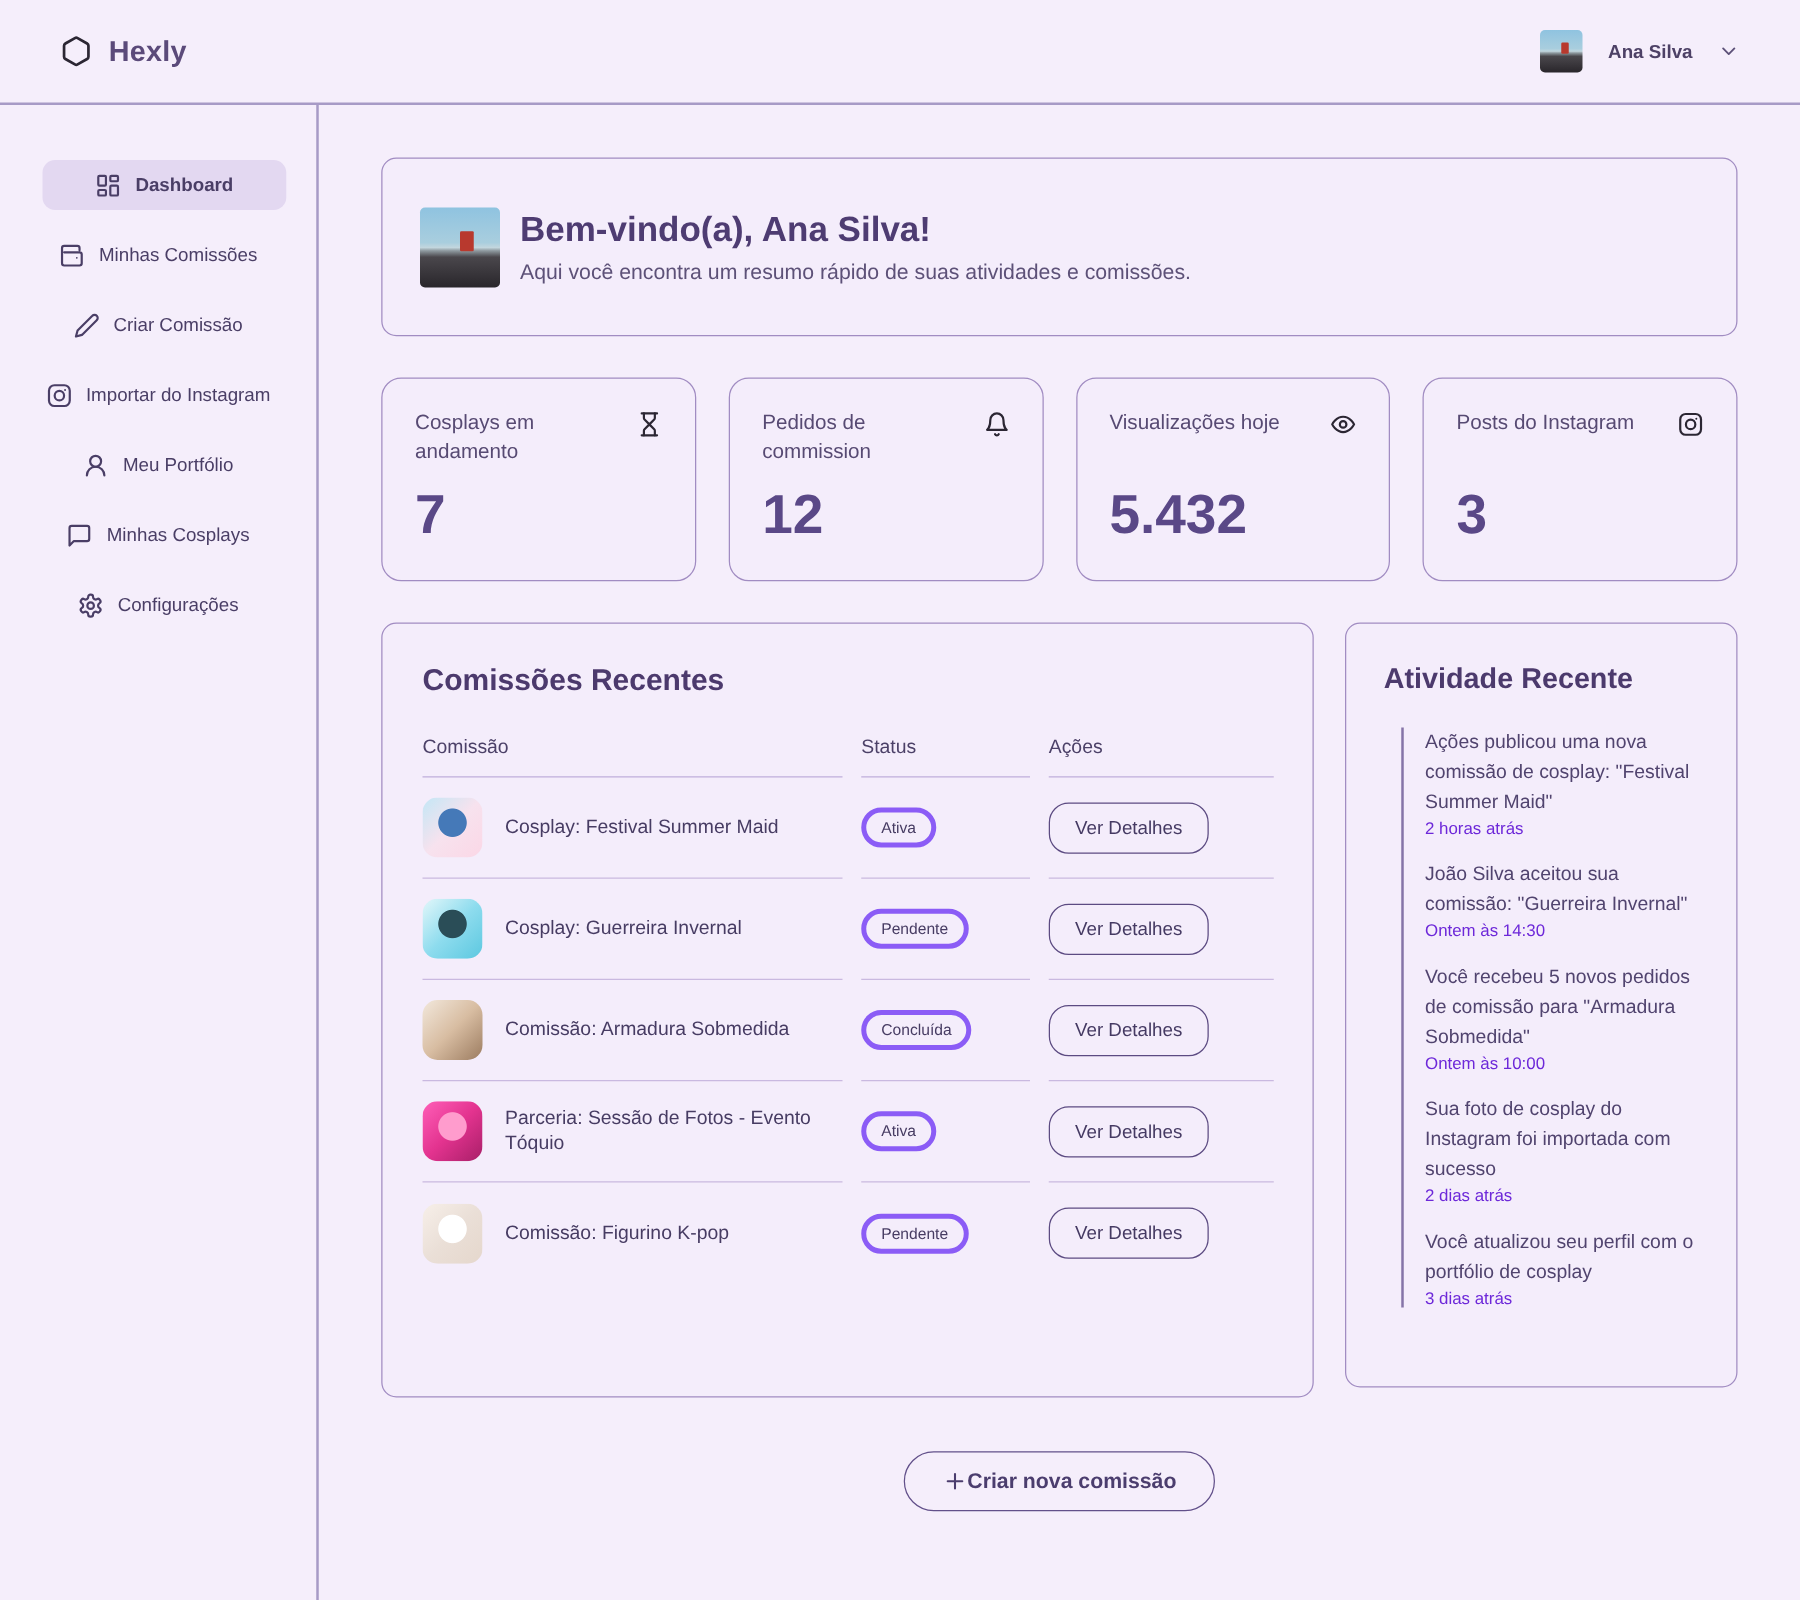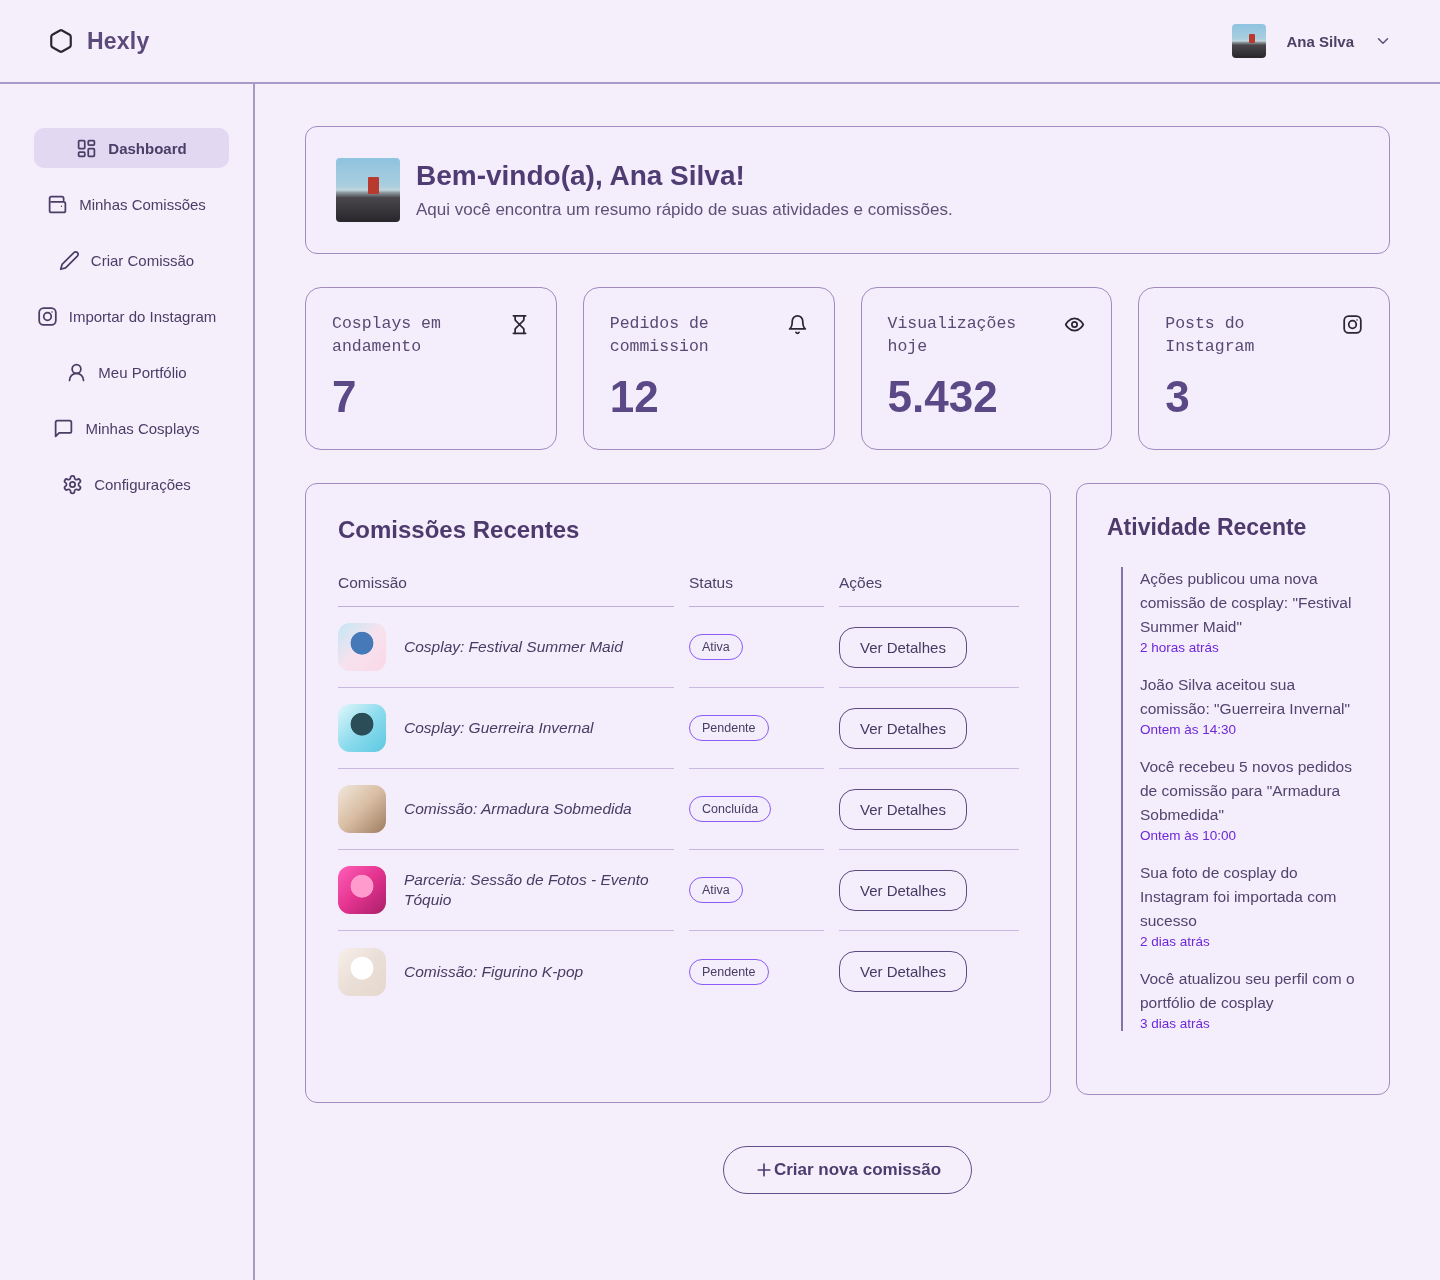--- a/index.html
+++ b/index.html
@@ -32,46 +32,46 @@
   .sidebar { width:255px; border-right:2px solid #a79ac6; padding:44px 24px 0; 
              display:flex; flex-direction:column; gap:16px; }
   .side-item { height:40px; display:flex; align-items:center; justify-content:center; gap:11px;
                border-radius:10px; color:#4a3e66; font-size:15px; cursor:pointer; }
   .side-item .s-ic { color:#4a3e66; }
   .side-item.active { background:#e3d8f1; font-weight:600;margin-left:10px; }
   .main { flex:1; padding:42px 50px 0; }
 
   
   .card { background:#f4edfb; border:1px solid #a18cc2; border-radius:12px; }
-  .welcome { display:flex; align-items:center; gap:16px; padding:28px 30px; height:128px; }
+  .welcome { display:flex; align-items:center; gap:16px; padding:28px 30px; height:143px; }
   .welcome-img { width:64px; height:64px; border-radius:4px; flex:none; }
   .welcome-title { font-size:28px; font-weight:800; color:#4e3c72; margin-bottom:8px; }
   .welcome-sub { font-size:17px; color:#5d5178; }
 
   
   .stats { display:flex; gap:26px; margin-top:33px; }
   .stat-card { flex:1; border-radius:16px; height:163px; padding:24px 26px;
                display:flex; flex-direction:column; }
-  .stat-top { display:flex; justify-content:flex-start; gap:8px;font-family:Liberation Mono, monospace; }
+  .stat-top { display:flex; justify-content:space-between; gap:8px; }
   .stat-label { font-size:16.5px; color:#574a73; line-height:23px; max-width:170px; }
   .stat-icon { color:#2b2633; flex:none; margin-top:2px; }
   .stat-value { margin-top:auto; font-size:44px; font-weight:800; color:#5a4887; line-height:1; padding-bottom:6px; }
 
   
   .panels { display:flex; gap:25px; margin-top:33px; align-items:flex-start; }
   .commissions { width:746px; min-height:620px; padding:32px 32px 40px; }
   .panel-title { font-size:24px; font-weight:700; color:#4c3a6d; }
   .table { display:grid; grid-template-columns:336px 135px 180px; column-gap:15px; margin-top:30px; }
   .th { font-size:15.5px; color:#4c4168; padding-bottom:14px; border-bottom:1px solid #bfaedb; }
   .cell { min-height:81px; display:flex; align-items:center; border-bottom:1px solid #c9b9e0; }
   .cell.last { border-bottom:none; }
   .c-com { gap:18px; }
   .thumb { width:48px; height:48px; border-radius:12px; flex:none; }
-  .c-title { font-size:15.5px; color:#473c63; line-height:20px;font-style:italic; }
-  .pill { font-size:12.5px; color:#473c63; border:1px solid #8b5cf6; border-radius:999px;
+  .c-title { font-size:15.5px; color:#473c63; line-height:20px; }
+  .pill { font-size:12.5px; color:#473c63; border:4px solid #8b5cf6; border-radius:999px;
           padding:5px 12px; background:transparent; cursor:default; }
   .btn-detail { font-size:15px; color:#453a63; border:1px solid #5c4b82; border-radius:16px;
                 padding:11px 20px; background:transparent; cursor:pointer; font-family:inherit; }
 
   .activity { flex:1; min-height:612px; padding:30px 26px 36px 30px; }
   .act-list { margin:26px 0 0 14px; border-left:2px solid #8574a8; padding-left:17px;
               display:flex; flex-direction:column; gap:18px; }
   .act-text { font-size:15.5px; color:#51446f; line-height:24px; }
   .act-time { font-size:13.5px; color:#6d28d9; margin-top:1px; }
 

